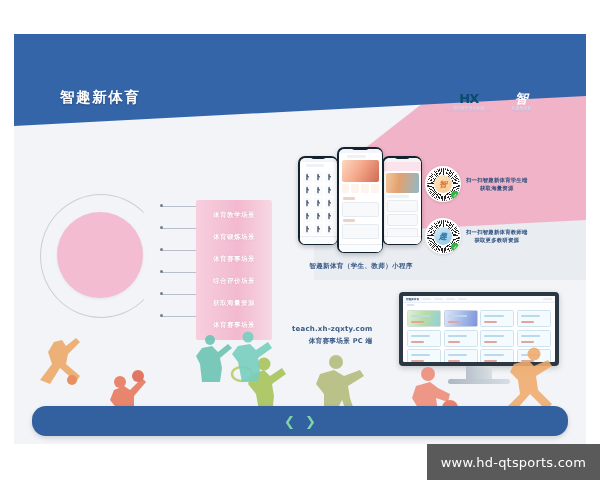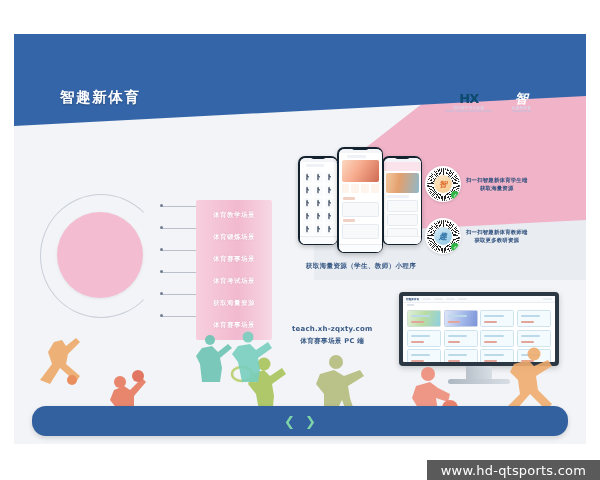--- a/index.html
+++ b/index.html
@@ -118,37 +118,37 @@
   .wtop u{width:9px;height:2.4px;background:#e8edf2;border-radius:1px;text-decoration:none;}
   .wsub{height:4px;background:#fff;padding:0 4px;display:flex;align-items:center;}
   .wsub u{width:7px;height:1.6px;background:#dde4ec;text-decoration:none;}
   .wgrid{display:grid;grid-template-columns:repeat(4,1fr);gap:2.5px;padding:3px 4px;}
   .wc1{height:15px;border-radius:1.5px;border:.4px solid #cfe3ef;background:#f4fbff;position:relative;}
   .wc1.hero{background:linear-gradient(105deg,#dff0d8,#b9dca0 50%,#8fd0e0);border-color:#cfe0d0;}
   .wc1.hero2{background:linear-gradient(105deg,#dfe6f7,#9fb5e8 60%,#7d94d8);border-color:#c6cfe8;}
   .wc1 em{position:absolute;left:3px;top:4px;width:60%;height:2px;background:#bcd9e9;border-radius:1px;}
   .wc1 s{position:absolute;left:3px;bottom:3px;width:40%;height:1.6px;background:#e3a49a;border-radius:1px;text-decoration:none;}
 
-  .cap-pc{position:absolute;left:278px;top:290px;text-align:center;line-height:1.7;}
+  .cap-pc{position:absolute;left:278px;top:290px;text-align:right;line-height:1.7;}
   .cap-pc .u{font-size:7px;font-weight:bold;color:#3a5a86;letter-spacing:.2px;}
   .cap-pc .c{font-size:6.6px;font-weight:bold;color:#3a5a86;letter-spacing:.3px;}
 
   
   .sil{position:absolute;opacity:.9;}
 
   
   .botbar{position:absolute;left:18px;bottom:8px;width:536px;height:30px;background:#33609f;border-radius:14px;
           display:flex;align-items:center;justify-content:center;gap:10px;box-shadow:0 2px 5px rgba(0,0,0,.15);}
   .botbar .txt{font-size:8.2px;font-weight:bold;color:#ffffff;letter-spacing:.7px;white-space:nowrap;}
   .leaf{color:#7fd4a8;font-size:13px;font-weight:bold;}
 
   
   .wm{position:absolute;background:#5a5a5a;color:#ffffff;display:flex;align-items:center;}
   .wm-tl{left:14px;top:8px;height:24px;padding:0 12px;font-size:12.5px;letter-spacing:.4px;}
-  .wm-br{right:0;bottom:0;height:20px;padding:0 14px;font-size:13px;letter-spacing:.2px;}
+  .wm-br{right:0;bottom:0;height:36px;padding:0 14px;font-size:13px;letter-spacing:.2px;}
 </style>
 </head>
 <body>
 
 <div id="canvas">
 
   <div id="poster">
 
     <div class="body-light"></div>
 
@@ -191,21 +191,21 @@
     <div class="scene" style="top:166px;">
       <span>体育教学场景</span>
       </div>
     <div class="scene" style="top:188px;">
       <span>体育锻炼场景</span>
       </div>
     <div class="scene" style="top:210px;">
       <span>体育赛事场景</span>
       </div>
     <div class="scene" style="top:232px;">
-      <span>体育考试场景</span>
+      <span>综合评价场景</span>
       </div>
     <div class="scene" style="top:254px;">
       <span>获取海量资源</span>
       </div>
     <div class="scene" style="top:276px;">
       <span>体育赛事场景</span>
       </div>
 
     <div class="phone p1">
       <div class="notch"></div>
@@ -276,21 +276,21 @@
         <div class="card" style="height:10px;"></div>
         <div class="tabbar">
             <i></i>
             <i></i>
             <i></i>
             <i></i>
           </div>
       </div>
     </div>
 
-    <div class="cap-phone">获取海量资源（学生、教师）小程序</div>
+    <div class="cap-phone">智趣新体育（学生、教师）小程序</div>
 
     <div class="qr-wrap q1">
       <div class="qr">
         <div class="ring"></div>
         <div class="core">
             <b>智</b>
           </div>
         <div class="wc">✓</div>
       </div>
       <div class="qr-txt">

